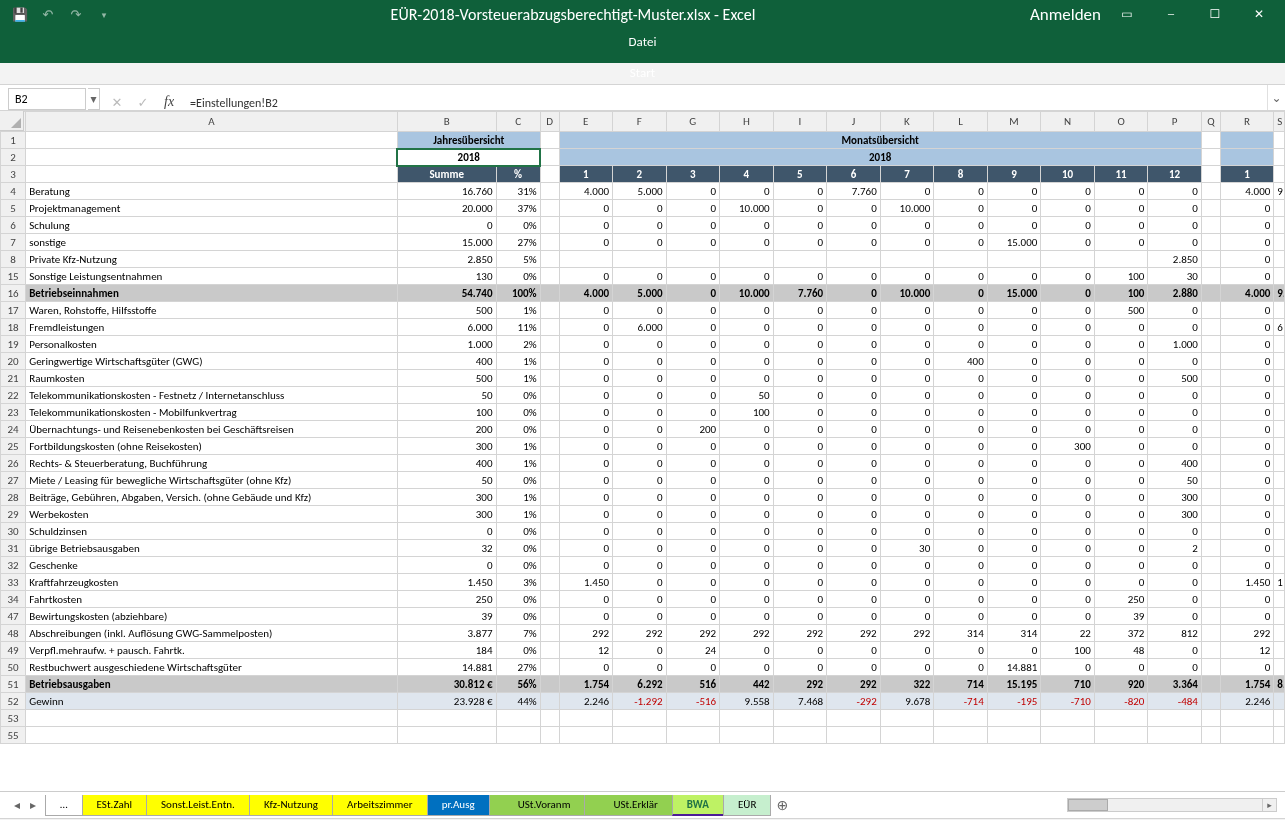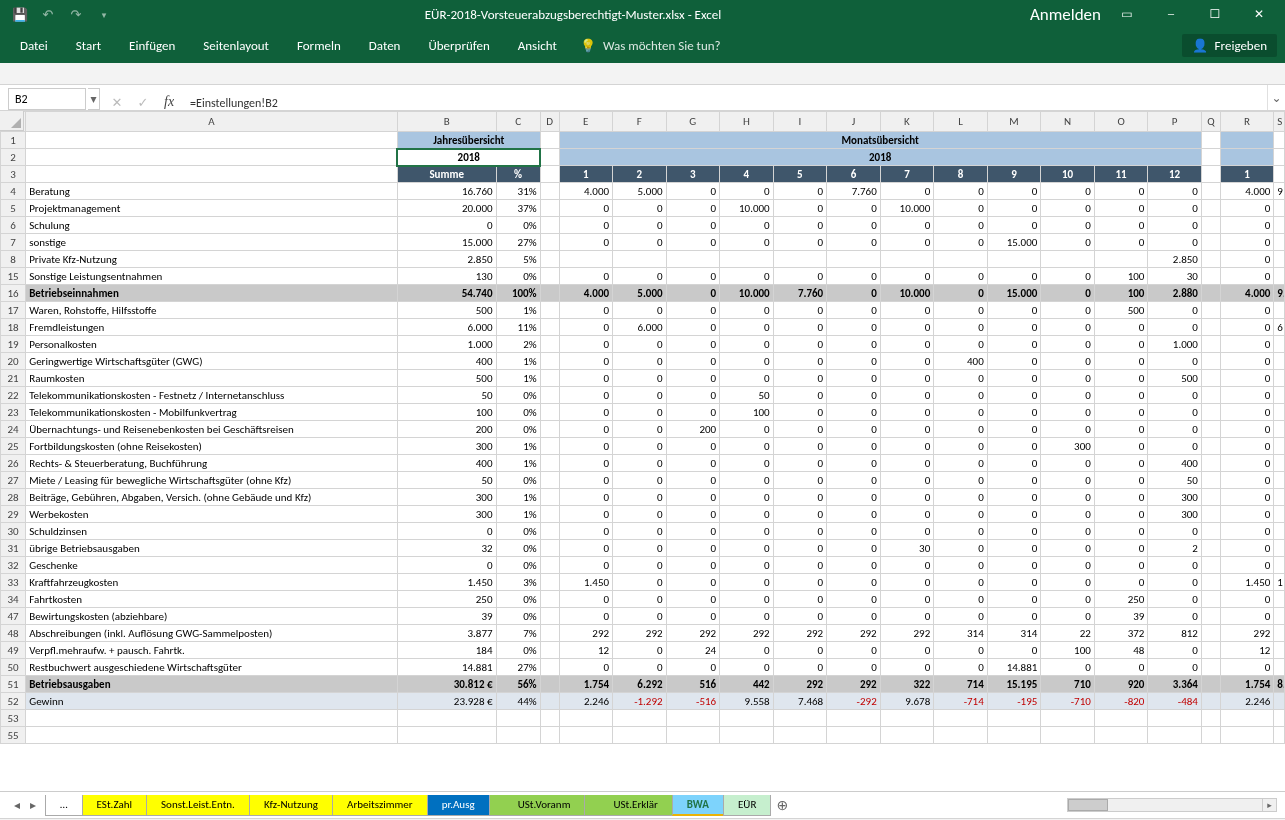--- a/index.html
+++ b/index.html
@@ -2,26 +2,26 @@
 <html><head>
 <meta charset="utf-8">
 <style>
 * { margin: 0; padding: 0; box-sizing: border-box; font-family: "Segoe UI", Calibri, sans-serif; }
 body { width: 1285px; height: 820px; background: #fff; overflow: hidden; font-size: 12px; }
 
 .title-bar { height: 28px; background: #0f603a; display: flex; align-items: center; color: #fff; }
 .title-bar .qat { display: flex; align-items: center; padding: 0 8px; gap: 4px; }
 .title-bar .qat-btn { width: 24px; height: 24px; display: flex; align-items: center; justify-content: center; font-size: 13px; color: #fff; }
 .title-bar .qat-btn.dim { opacity: .55; }
-.title-bar .title { flex: 1; text-align: center; font-size: 13px; }
+.title-bar .title { flex: 1; text-align: center; font-size: 16px; }
 .title-bar .window-ctrls { display: flex; align-items: center; gap: 8px; padding-right: 8px; }
 .title-bar .window-btn { width: 36px; height: 24px; display: flex; align-items: center; justify-content: center; font-size: 12px; }
 .title-bar .signin { font-size: 17px; padding: 0 8px; }
 
-.ribbon { height: 35px; background: #0f603a; display: flex; align-items: center; padding: 0 8px; gap: 4px; color: #fff; }
+.ribbon { height: 35px; background: #0f603a; display: flex; align-items: center; padding: 0 8px; gap: 4px; color: #fff; flex-direction: column; }
 .ribbon-tab { padding: 6px 12px; font-size: 13px; cursor: pointer; }
 .ribbon-tell { display: flex; align-items: center; gap: 6px; opacity: .85; font-size: 13px; padding-left: 8px; }
 .ribbon-share { margin-left: auto; display: flex; align-items: center; gap: 6px; background: #0a4d2e; padding: 4px 10px; border-radius: 2px; font-size: 13px; }
 
 .ribbon-content { height: 22px; background: #f3f3f3; border-bottom: 1px solid #d4d4d4; }
 
 .formula-bar { height: 26px; display: flex; align-items: flex-end; border-bottom: 1px solid #d4d4d4; background: #fff; }
 .name-box { width: 78px; height: 22px; border: 1px solid #ccc; margin: 0 2px 0 8px; display:flex; align-items:center; padding: 0 6px; font-size: 12px; background: #fff; }
 .name-dd { width: 12px; text-align:center; color:#666; border:1px solid #ccc; border-left:none; height:22px; line-height:20px; }
 .fx-btns { display: flex; align-items: center; margin: 0 8px; gap: 8px; color: #666; }
@@ -53,21 +53,21 @@
 th.sel-col { background: #d6e8dc; border-bottom: 2px solid #217346; }
 th.sel-row { background: #d6e8dc; border-right: 2px solid #217346; }
 
 .sheet-tabs { height: 27px; background: #fff; border-top: 1px solid #ccc; display: flex; align-items: center; padding: 0 4px; position:relative;}
 .sheet-nav { display: flex; gap: 2px; padding: 0 6px; color:#666;}
 .sheet-nav span{width:14px;text-align:center;}
 .sheet-tab { height: 21px; padding: 2px 14px; font-size: 11px; border: 1px solid #aaa; border-top: none; display: flex; align-items: center; margin-left: -1px; cursor:pointer;}
 .sheet-tab.yellow { background: #ffff00; }
 .sheet-tab.blue { background: #0070c0; color: #fff; }
 .sheet-tab.green { background: #92d050; padding-left: 28px; }
-.sheet-tab.active { background: #7dd3fc; font-weight: bold; border-bottom:2px solid #eab308; color:#217346;}
+.sheet-tab.active { background: #bef264; font-weight: bold; border-bottom:2px solid #4c1d95; color:#217346;}
 .sheet-tab.lightgreen { background: #c6efce; }
 .sheet-new { width: 22px; text-align: center; color:#666; font-size:14px;}
 .sheet-scroll { flex:1; display:flex; justify-content:flex-end; align-items:center; padding-right:4px;}
 .hscroll { width:210px; height:14px; background:#f0f0f0; border:1px solid #ccc; position:relative;}
 .hscroll .thumb{position:absolute;left:0;top:0;width:40px;height:12px;background:#cdcdcd;border:1px solid #aaa;}
 .hscroll .arr{position:absolute;top:0;width:14px;height:12px;text-align:center;font-size:9px;color:#666;line-height:12px;}
 .hscroll .arr.l{left:0;border-right:1px solid #ccc;}
 .hscroll .arr.r{right:0;border-left:1px solid #ccc;}
 
 .status-bar { height: 22px; background: #f3f3f3; border-top: 1px solid #d4d4d4; display: flex; align-items: center; padding: 0 8px; font-size: 11px; color: #555;}

